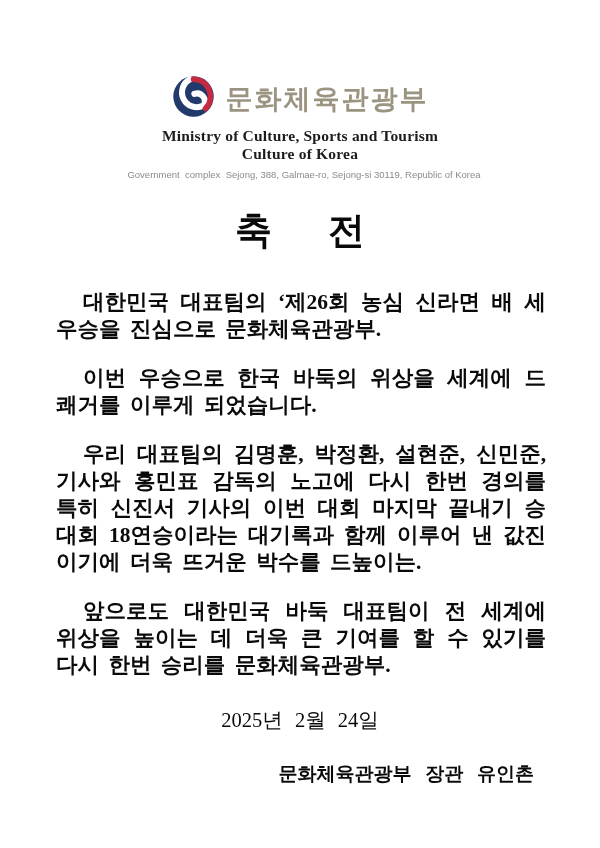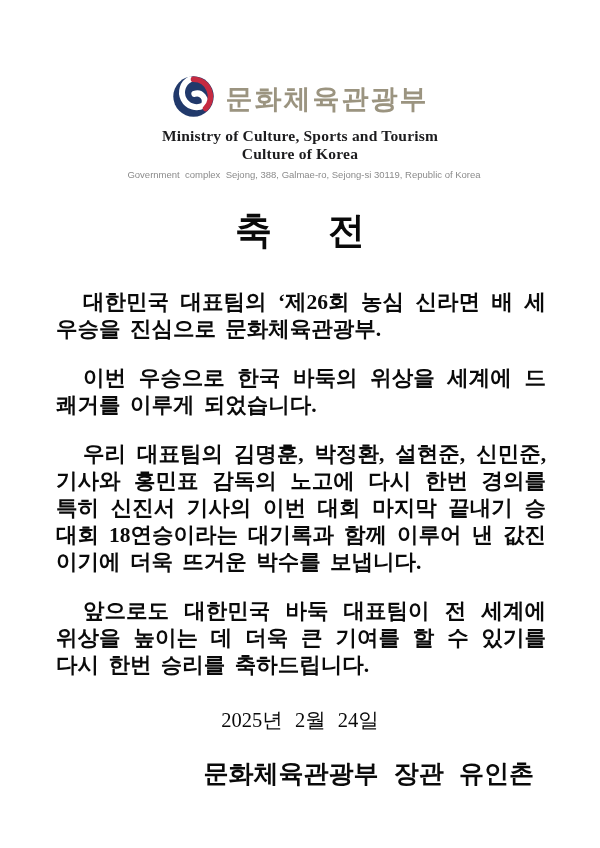--- a/index.html
+++ b/index.html
@@ -94,21 +94,21 @@
     font-size: 20.5px;
     font-weight: 400;
     word-spacing: 7px;
     line-height: 27px;
     color: #0a0a0a;
   }
   .signature {
     margin-top: 26px;
     text-align: right;
     padding-right: 66px;
-    font-size: 25px;
+    font-size: 19px;
     font-weight: 600;
     word-spacing: 9px;
     line-height: 27px;
     color: #0a0a0a;
   }
 </style>
 </head>
 <body>
 
 <div class="page">
@@ -148,27 +148,27 @@
     <div class="para">
       <div class="line just indent">이번 우승으로 한국 바둑의 위상을 세계에 드높이는</div>
       <div class="line">쾌거를 이루게 되었습니다.</div>
     </div>
 
     <div class="para">
       <div class="line just indent">우리 대표팀의 김명훈, 박정환, 설현준, 신민준, 신진서</div>
       <div class="line just">기사와 홍민표 감독의 노고에 다시 한번 경의를 표합니다.</div>
       <div class="line just">특히 신진서 기사의 이번 대회 마지막 끝내기 승리는 같은</div>
       <div class="line just">대회 18연승이라는 대기록과 함께 이루어 낸 값진 승리</div>
-      <div class="line">이기에 더욱 뜨거운 박수를 보냅니다.</div>
+      <div class="line">이기에 더욱 뜨거운 박수를 드높이는.</div>
     </div>
 
     <div class="para">
       <div class="line just indent">앞으로도 대한민국 바둑 대표팀이 전 세계에 한국 바둑의</div>
       <div class="line just">위상을 높이는 데 더욱 큰 기여를 할 수 있기를 기원합니다.</div>
-      <div class="line">다시 한번 승리를 축하드립니다.</div>
+      <div class="line">다시 한번 승리를 문화체육관광부.</div>
     </div>
 
   </div>
 
   <div class="date">2025년 2월 24일</div>
   <div class="signature">문화체육관광부 장관 유인촌</div>
 
 </div>
 
 </body></html>

